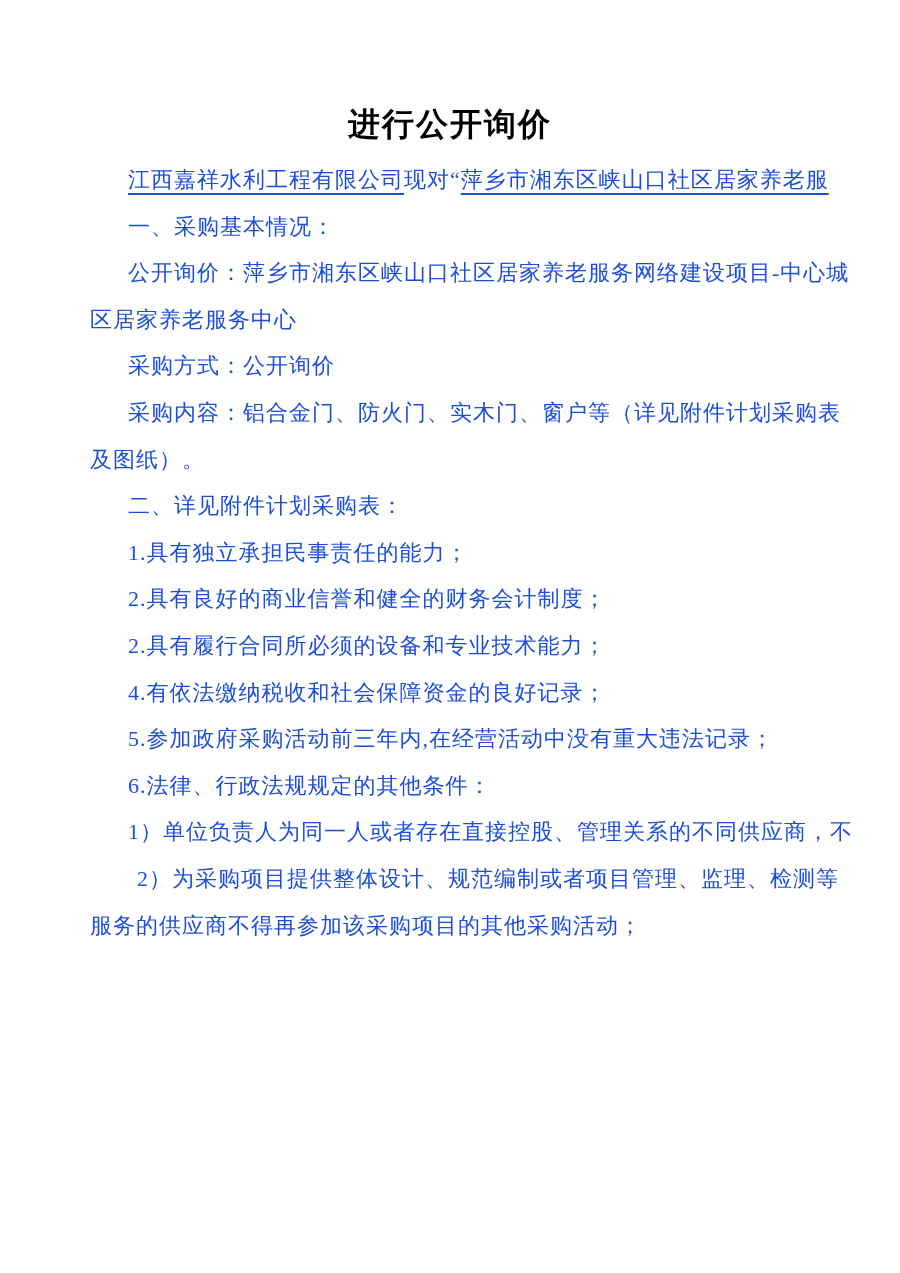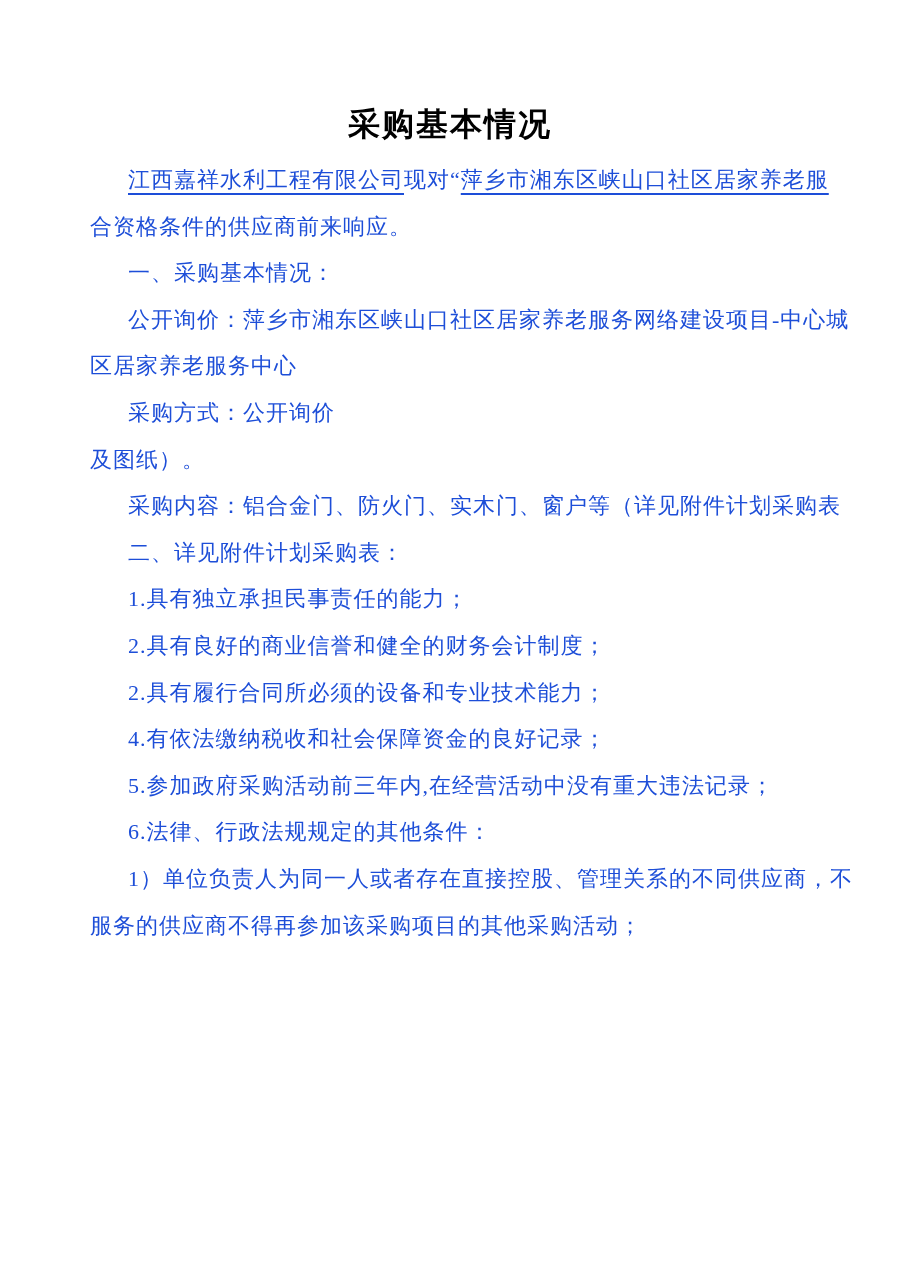--- a/index.html
+++ b/index.html
@@ -53,33 +53,33 @@
   .u {
     text-decoration: underline;
     text-underline-offset: 6px;
     text-decoration-thickness: 1.5px;
   }
 </style>
 </head>
 <body>
 
 <div class="page" style="background: rgb(255, 255, 255);">
-  <h1 class="title" style="color: rgb(0, 0, 0);">采购基本情况</h1>
+  <h1 class="title" style="color: rgb(0, 0, 0);">进行公开询价</h1>
   <div class="doc-body" id="doc-body" style="color: #1d4ed8;">
       <div class="line ind1 just"><span class="seg u">江西嘉祥水利工程有限公司</span><span class="seg">现对“</span><span class="seg u">萍乡市湘东区峡山口社区居家养老服</span></div>
-      <div class="line"><span class="seg">合资格条件的供应商前来响应。</span></div>
       <div class="line ind1"><span class="seg">一、采购基本情况：</span></div>
       <div class="line ind1 just"><span class="seg">公开询价：萍乡市湘东区峡山口社区居家养老服务网络建设项目-中心城</span></div>
       <div class="line"><span class="seg">区居家养老服务中心</span></div>
       <div class="line ind1"><span class="seg">采购方式：公开询价</span></div>
+      <div class="line ind1 just"><span class="seg">采购内容：铝合金门、防火门、实木门、窗户等（详见附件计划采购表</span></div>
       <div class="line"><span class="seg">及图纸）。</span></div>
-      <div class="line ind1 just"><span class="seg">采购内容：铝合金门、防火门、实木门、窗户等（详见附件计划采购表</span></div>
       <div class="line ind1"><span class="seg">二、详见附件计划采购表：</span></div>
       <div class="line ind1"><span class="seg">1.具有独立承担民事责任的能力；</span></div>
       <div class="line ind1"><span class="seg">2.具有良好的商业信誉和健全的财务会计制度；</span></div>
       <div class="line ind1"><span class="seg">2.具有履行合同所必须的设备和专业技术能力；</span></div>
       <div class="line ind1"><span class="seg">4.有依法缴纳税收和社会保障资金的良好记录；</span></div>
       <div class="line ind1"><span class="seg">5.参加政府采购活动前三年内,在经营活动中没有重大违法记录；</span></div>
       <div class="line ind1"><span class="seg">6.法律、行政法规规定的其他条件：</span></div>
       <div class="line ind1 just"><span class="seg">1）单位负责人为同一人或者存在直接控股、管理关系的不同供应商，不</span></div>
+      <div class="line ind2 just"><span class="seg">2）为采购项目提供整体设计、规范编制或者项目管理、监理、检测等</span></div>
       <div class="line"><span class="seg">服务的供应商不得再参加该采购项目的其他采购活动；</span></div>
     </div>
 </div>
 
 </body></html>

